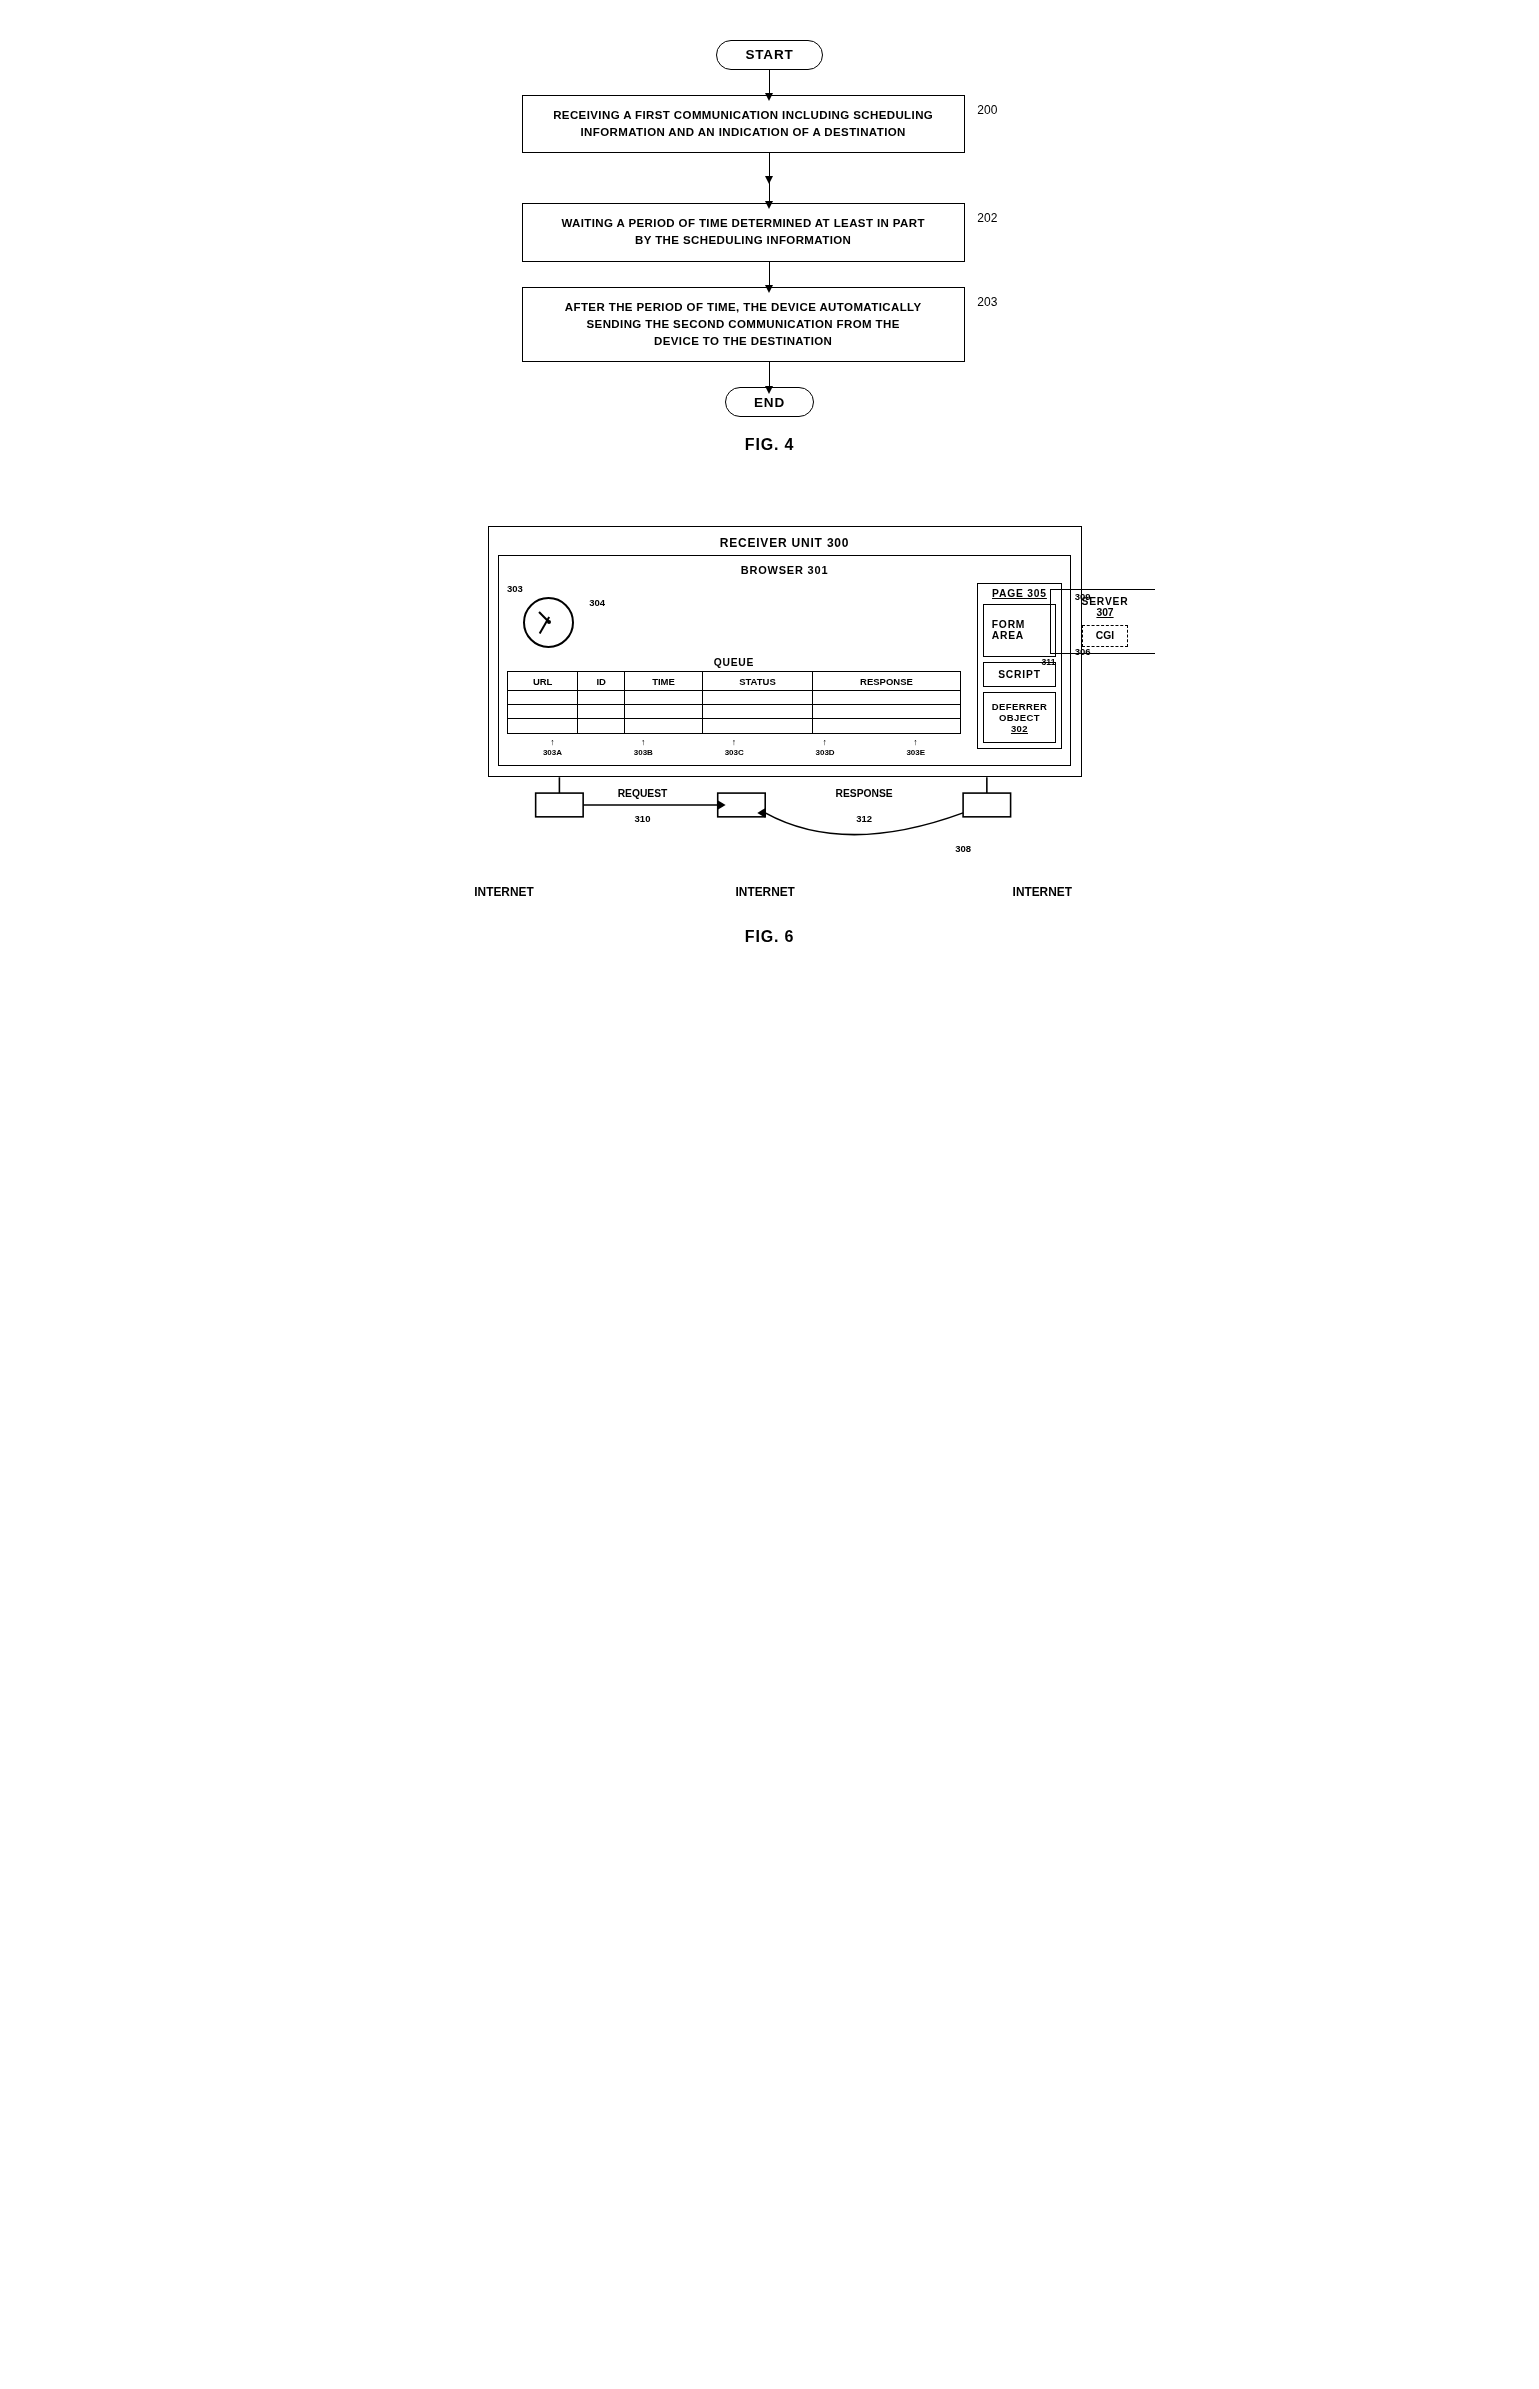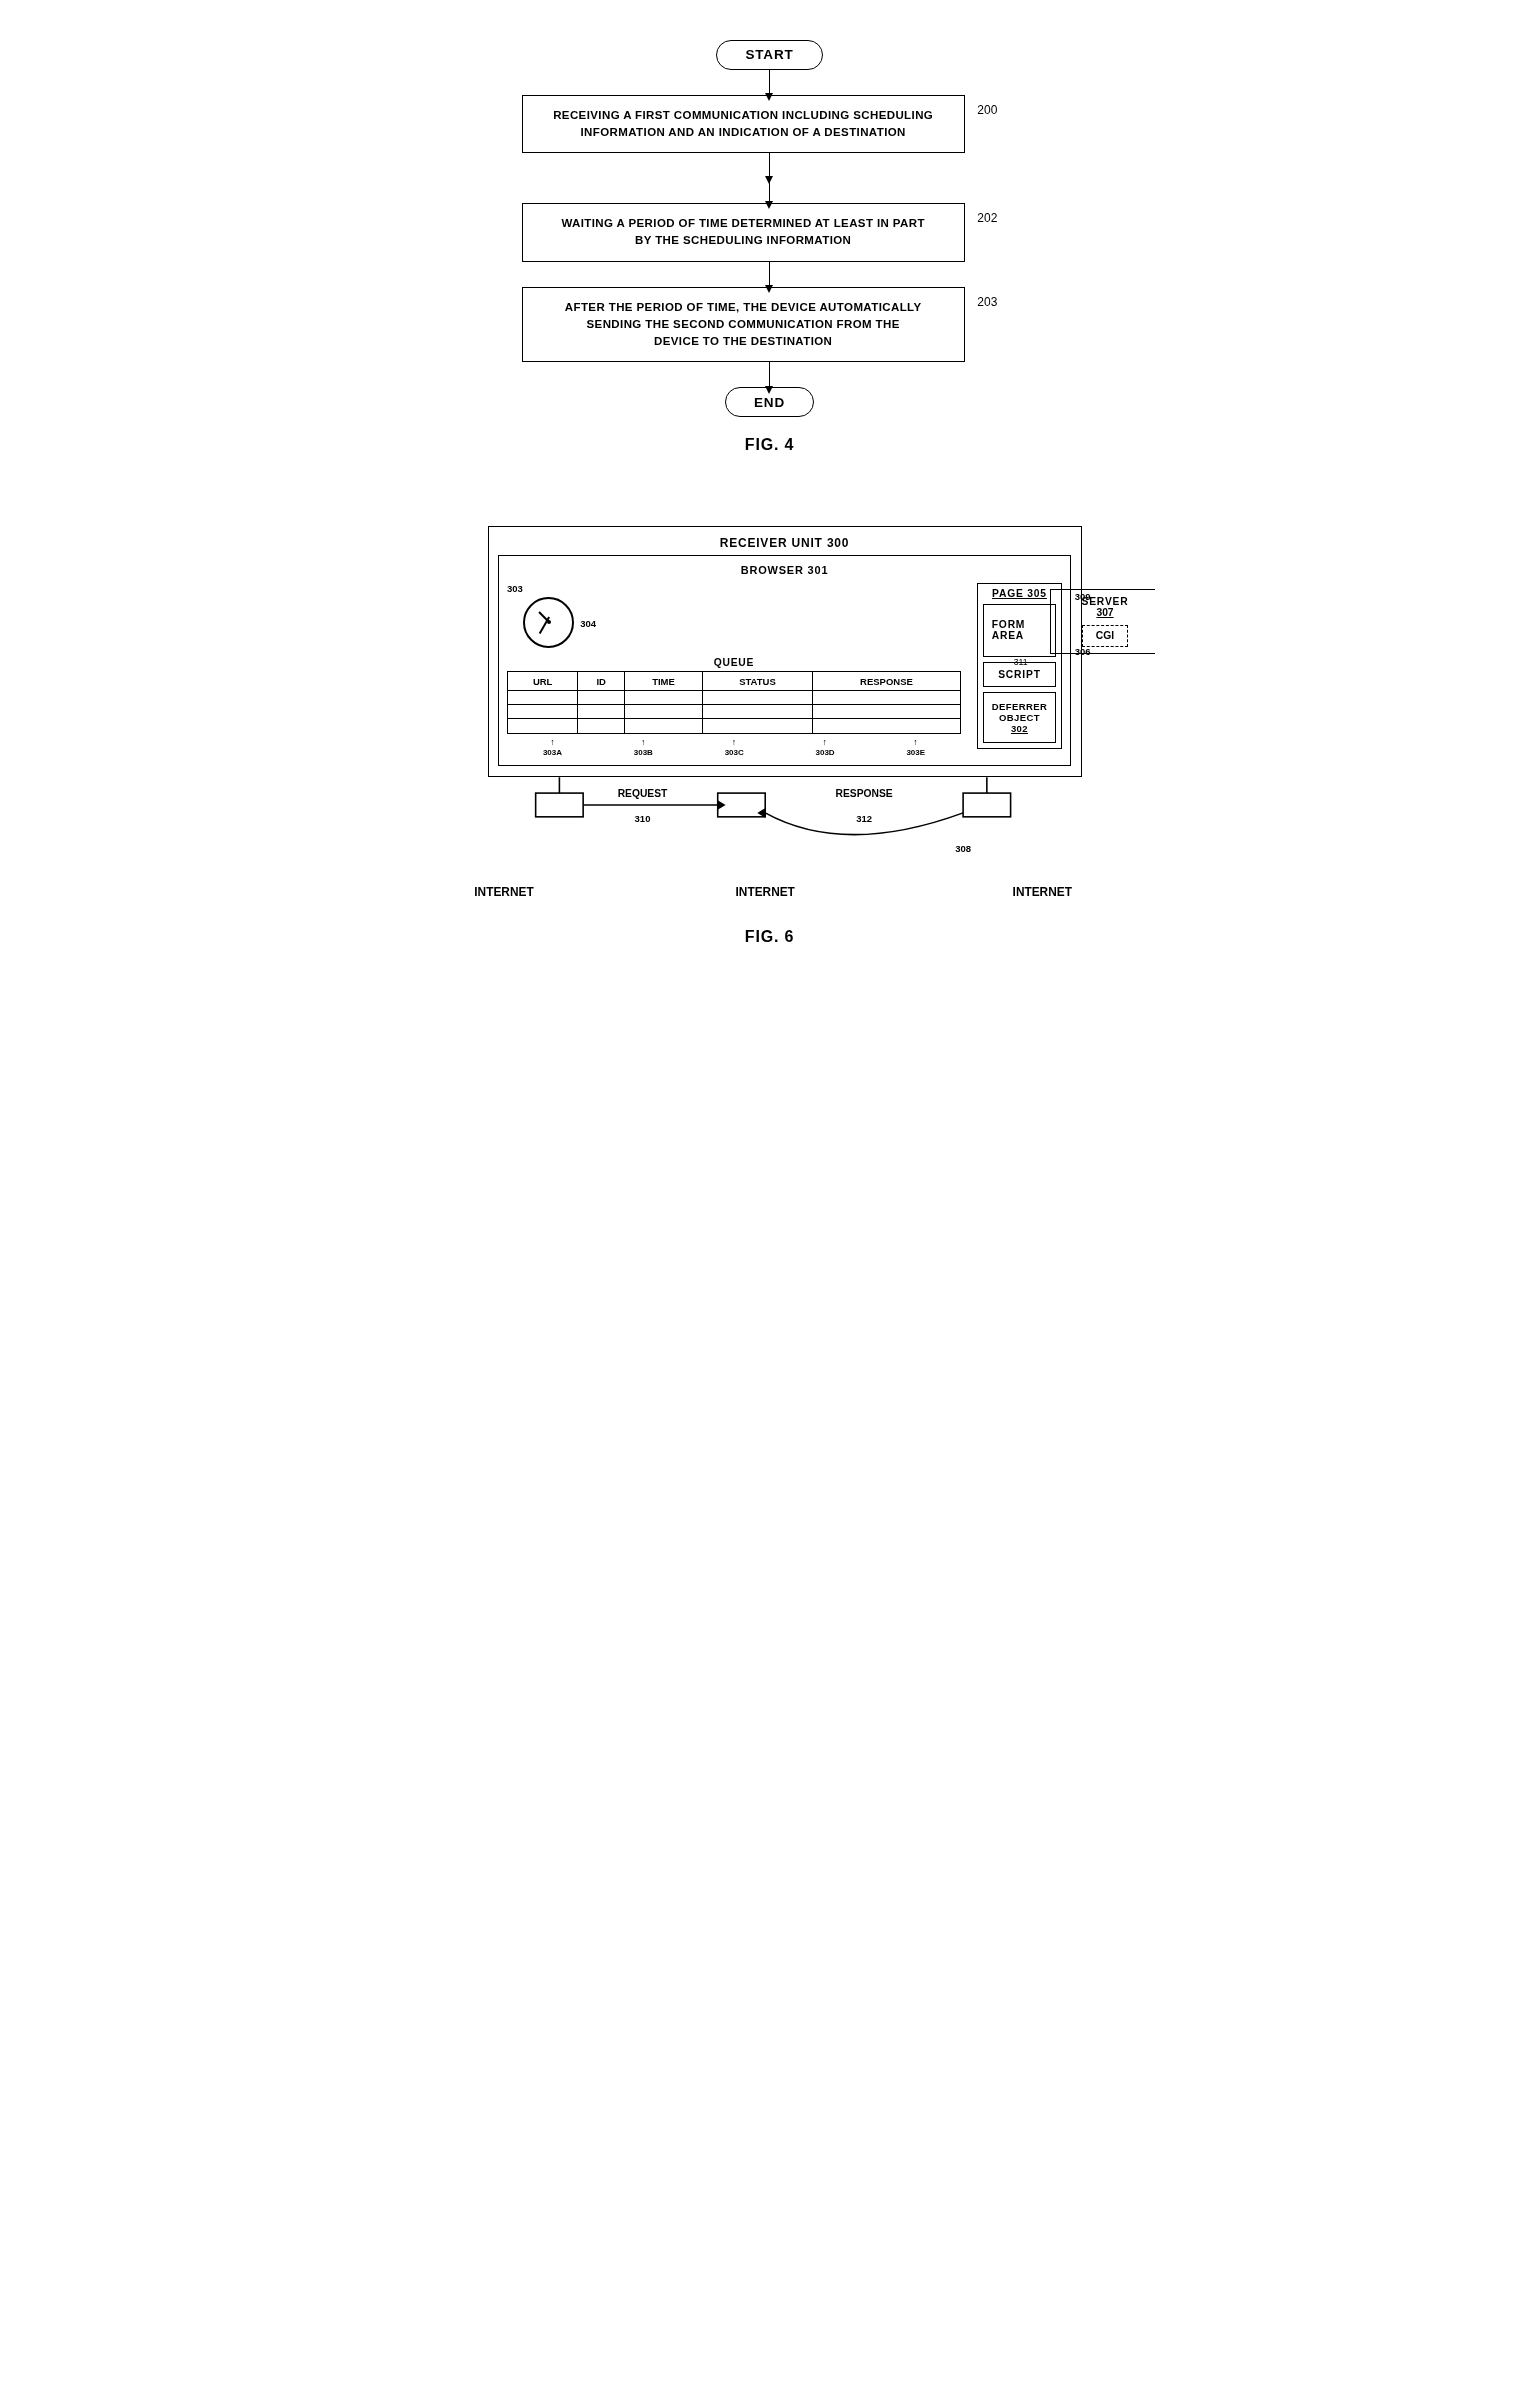--- a/index.html
+++ b/index.html
@@ -346,21 +346,21 @@
 
       <div class="browser-box">
         <div class="browser-title">BROWSER 301</div>
 
         <div class="browser-inner">
 
           <div style="flex:1; position:relative;">
 
             <div style="font-size:9.5px;font-weight:bold;margin-bottom:3.2px;">303</div>
 
-            <div style="display:flex; align-items:center; margin-bottom:6.3px; margin-left:16px;">
+            <div style="display:flex; align-items:flex-start; margin-bottom:6.3px; margin-left:16px;gap:9px;">
               <div class="clock-circle">
                 <div class="clock-hand-hour"></div>
                 <div class="clock-hand-minute"></div>
                 <div class="clock-center"></div>
               </div>
               <span style="font-size:9.5px;font-weight:bold;margin-left:6.3px;">304</span>
             </div>
 
             <div class="queue-area">
               <div class="queue-title">QUEUE</div>
@@ -446,21 +446,21 @@
     </div>
 
     <div style="position:absolute; right:0; top:63px; border:1.6px solid #000; padding:6.3px 9.5px; width:111px; text-align:center;">
       <div style="font-size:10.3px;font-weight:bold;letter-spacing:0.8px;">
         SERVER
       </div>
       <div style="font-size:10.3px;font-weight:bold;text-decoration:underline;margin-bottom:6.3px;">307</div>
       <div class="cgi-box">CGI</div>
     </div>
 
-    <div style="position:absolute;right:133px;top:131px;font-size:8.7px;font-weight:normal;">311</div>
+    <div style="position:absolute;right:105px;top:131px;font-size:8.7px;font-weight:bold;">311</div>
     <div style="position:absolute;right:-9.5px;top:95px;font-size:8.7px;font-weight:bold;">313</div>
 
     <svg class="network-svg" viewBox="0 0 950 180">
 
       <rect x="160" y="20" width="60" height="30" fill="white" stroke="black" stroke-width="2"></rect>
 
       <rect x="390" y="20" width="60" height="30" fill="white" stroke="black" stroke-width="2"></rect>
 
       <rect x="700" y="20" width="60" height="30" fill="white" stroke="black" stroke-width="2"></rect>
 

